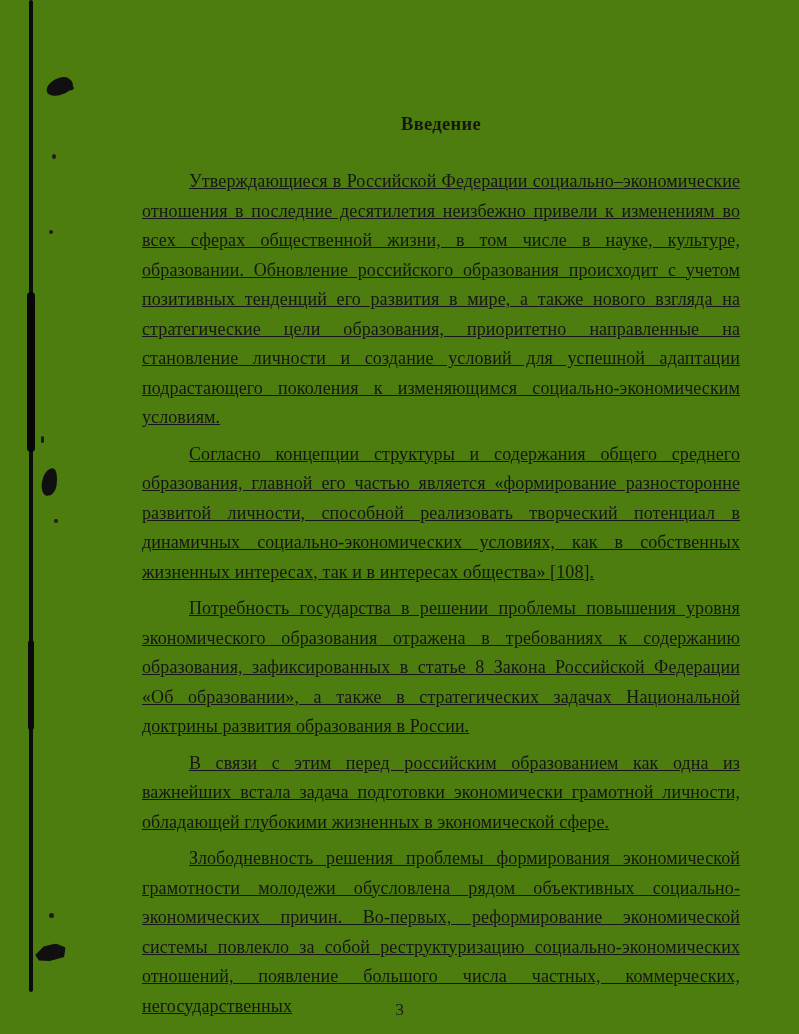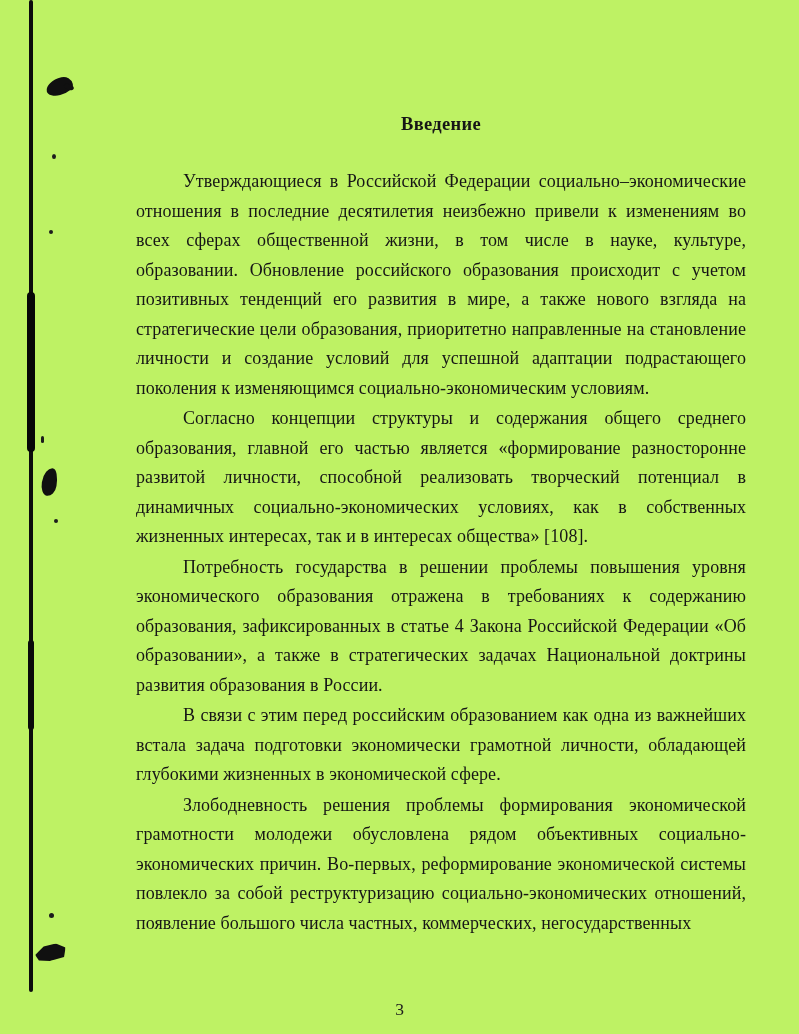--- a/index.html
+++ b/index.html
@@ -10,21 +10,21 @@
     width: 799px;
     height: 1034px;
     position: relative;
     background: #fefefe;
     font-family: "Liberation Serif", "DejaVu Serif", serif;
     overflow: hidden;
   }
   .page {
     position: absolute;
     inset: 0;
-    background: #bef264;
+    background: #4d7c0f;
   }
   
   .binding-line {
     position: absolute;
     left: 29px;
     top: 0;
     width: 4px;
     height: 992px;
     background: #0c0c0c;
     border-radius: 2px;
@@ -103,26 +103,27 @@
     color: #161616;
   }
   .title {
     margin: 0 0 32px 0;
     text-align: center;
     font-size: 18.5px;
     font-weight: bold;
     letter-spacing: 0.3px;
   }
   .para {
-    margin: 1px;
+    margin: 7px;
     font-size: 18px;
     line-height: 29.5px;
     text-align: justify;
     text-indent: 47px;
     letter-spacing: 0.1px;
+    text-decoration: underline;
   }
   .page-number {
     position: absolute;
     left: 0;
     right: 0;
     bottom: 14px;
     text-align: center;
     font-size: 17.5px;
     color: #1d1d1d;
   }
@@ -144,20 +145,20 @@
   <div class="speck speck-1"></div>
   <div class="speck speck-2"></div>
   <div class="speck speck-3"></div>
   <div class="speck speck-4"></div>
   <div class="speck speck-5"></div>
 
   <div class="content">
     <h1 class="title">Введение</h1>
     <p class="para">Утверждающиеся в Российской Федерации социально–экономические отношения в последние десятилетия неизбежно привели к изменениям во всех сферах общественной жизни, в том числе в науке, культуре, образовании. Обновление российского образования происходит с учетом позитивных тенденций его развития в мире, а также нового взгляда на стратегические цели образования, приоритетно направленные на становление личности и создание условий для успешной адаптации подрастающего поколения к изменяющимся социально-экономическим условиям.</p>
     <p class="para">Согласно концепции структуры и содержания общего среднего образования, главной его частью является «формирование разносторонне развитой личности, способной реализовать творческий потенциал в динамичных социально-экономических условиях, как в собственных жизненных интересах, так и в интересах общества» [108].</p>
-    <p class="para">Потребность государства в решении проблемы повышения уровня экономического образования отражена в требованиях к содержанию образования, зафиксированных в статье 4 Закона Российской Федерации «Об образовании», а также в стратегических задачах Национальной доктрины развития образования в России.</p>
+    <p class="para">Потребность государства в решении проблемы повышения уровня экономического образования отражена в требованиях к содержанию образования, зафиксированных в статье 8 Закона Российской Федерации «Об образовании», а также в стратегических задачах Национальной доктрины развития образования в России.</p>
     <p class="para">В связи с этим перед российским образованием как одна из важнейших встала задача подготовки экономически грамотной личности, обладающей глубокими жизненных в экономической сфере.</p>
     <p class="para">Злободневность решения проблемы формирования экономической грамотности молодежи обусловлена рядом объективных социально-экономических причин. Во-первых, реформирование экономической системы повлекло за собой реструктуризацию социально-экономических отношений, появление большого числа частных, коммерческих, негосударственных</p>
   </div>
 
   <div class="page-number">3</div>
 
 </div>
 
 </body></html>

